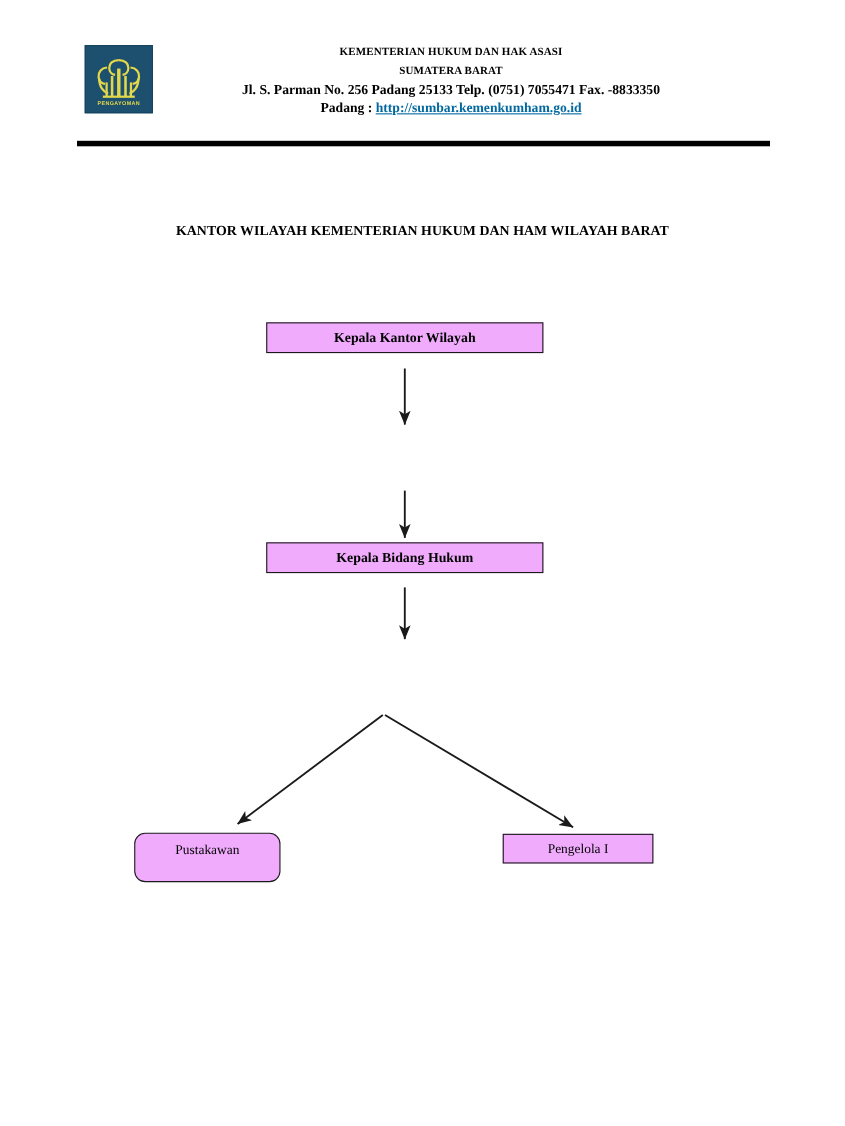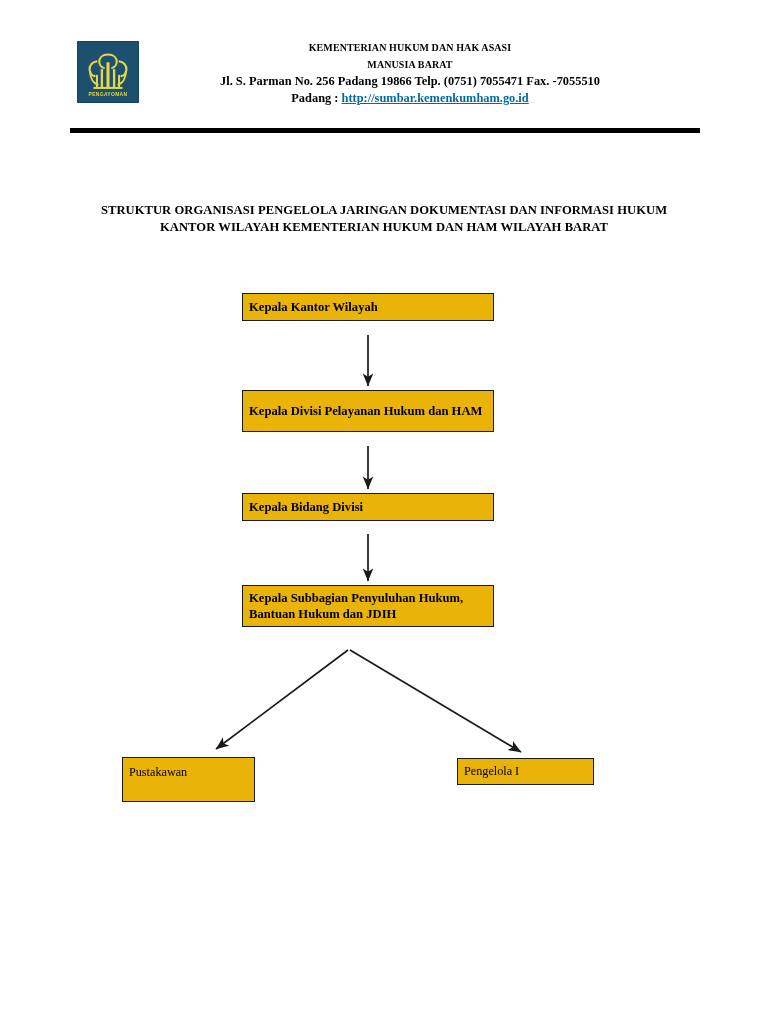--- a/index.html
+++ b/index.html
@@ -108,24 +108,25 @@
     top: 0;
     width: 768px;
     height: 1024px;
     pointer-events: none;
   }
 
   .node {
     position: absolute;
     box-sizing: border-box;
     border: 1.6px solid #1a1a1a;
-    background: #eab308;
+    background: #f0abfc;
     display: flex;
     align-items: center;
     justify-content: center;
+    text-align: center;
   }
   .node-label {
     display: block;
     width: 100%;
     padding: 0 6px;
     box-sizing: border-box;
   }
   .node.level-main .node-label {
     font-weight: bold;
     font-size: 12.6px;
@@ -138,21 +139,21 @@
     line-height: 15px;
     padding-top: 7px;
   }
   .node.level-leaf.compact { align-items: center; }
   .node.level-leaf.compact .node-label { padding-top: 0; }
 
   #node-kepala-kantor   { left: 242px; top: 293px; width: 252px; height: 28px; }
   #node-kepala-divisi   { left: 242px; top: 390px; width: 252px; height: 42px; }
   #node-kepala-bidang   { left: 242px; top: 493px; width: 252px; height: 28px; }
   #node-kepala-subbag   { left: 242px; top: 585px; width: 252px; height: 42px; }
-  #node-pustakawan      { left: 122px; top: 757px; width: 133px; height: 45px; }
+  #node-pustakawan      { left: 122px; top: 757px; width: 133px; height: 45px; border-radius: 10px; }
   #node-pengelola       { left: 457px; top: 758px; width: 137px; height: 27px; }
 </style>
 </head>
 <body>
 
 <div id="letterhead">
 
   <div id="logo">
     <svg viewBox="0 0 62 62" xmlns="http://www.w3.org/2000/svg" aria-hidden="true">
       <rect x="0" y="0" width="62" height="62" fill="#1d4f6e"></rect>
@@ -171,30 +172,29 @@
         <rect x="18.5" y="34" width="2.1" height="13"></rect>
         <rect x="41.4" y="34" width="2.1" height="13"></rect>
         <rect x="16" y="46.4" width="30" height="2.1"></rect>
       </g>
       <text x="31" y="55.6" fill="#e3d84a" font-family="'Liberation Sans', sans-serif" font-size="5.1" font-weight="bold" text-anchor="middle" letter-spacing="0.35">PENGAYOMAN</text>
     </svg>
   </div>
 
   <div id="letterhead-text">
     <div class="lh-line">KEMENTERIAN HUKUM DAN HAK ASASI</div>
-    <div class="lh-line">MANUSIA BARAT</div>
-    <div class="lh-address">Jl. S. Parman No. 256 Padang 19866 Telp. (0751) 7055471 Fax. -7055510</div>
+    <div class="lh-line">SUMATERA BARAT</div>
+    <div class="lh-address">Jl. S. Parman No. 256 Padang 25133 Telp. (0751) 7055471 Fax. -8833350</div>
     <div class="lh-web"><span>Padang : </span><a class="lh-link" href="#">http://sumbar.kemenkumham.go.id</a></div>
   </div>
 
   <div id="header-rule"></div>
 </div>
 
 <div id="doc-title">
-  <div class="t-line">STRUKTUR ORGANISASI PENGELOLA JARINGAN DOKUMENTASI DAN INFORMASI HUKUM</div>
   <div class="t-line">KANTOR WILAYAH KEMENTERIAN HUKUM DAN HAM WILAYAH BARAT</div>
 </div>
 
 <div id="org-chart">
 
   <svg id="chart-svg" viewBox="0 0 768 1024" xmlns="http://www.w3.org/2000/svg" aria-hidden="true">
     <defs>
       <marker id="ah" markerWidth="9" markerHeight="9" refX="7.4" refY="3.4" orient="auto" markerUnits="strokeWidth">
         <path d="M0,0.3 L7.6,3.4 L0,6.5 L1.9,3.4 Z" fill="#1a1a1a"></path>
       </marker>
@@ -205,31 +205,25 @@
       <line x1="368" y1="534" x2="368" y2="581"></line>
       <line x1="348" y1="650" x2="216" y2="749"></line>
       <line x1="350" y1="650" x2="521" y2="752"></line>
     </g>
   </svg>
 
   <div class="node level-main" id="node-kepala-kantor">
     <span class="node-label">Kepala Kantor Wilayah</span>
   </div>
 
-  <div class="node level-main" id="node-kepala-divisi">
-    <span class="node-label">Kepala Divisi Pelayanan Hukum dan HAM</span>
-  </div>
 
   <div class="node level-main" id="node-kepala-bidang">
-    <span class="node-label">Kepala Bidang Divisi</span>
-  </div>
-
-  <div class="node level-main" id="node-kepala-subbag">
-    <span class="node-label">Kepala Subbagian Penyuluhan Hukum, Bantuan Hukum dan JDIH</span>
-  </div>
+    <span class="node-label">Kepala Bidang Hukum</span>
+  </div>
+
 
   <div class="node level-leaf" id="node-pustakawan">
     <span class="node-label">Pustakawan</span>
   </div>
 
   <div class="node level-leaf compact" id="node-pengelola">
     <span class="node-label">Pengelola I</span>
   </div>
 
 </div>

